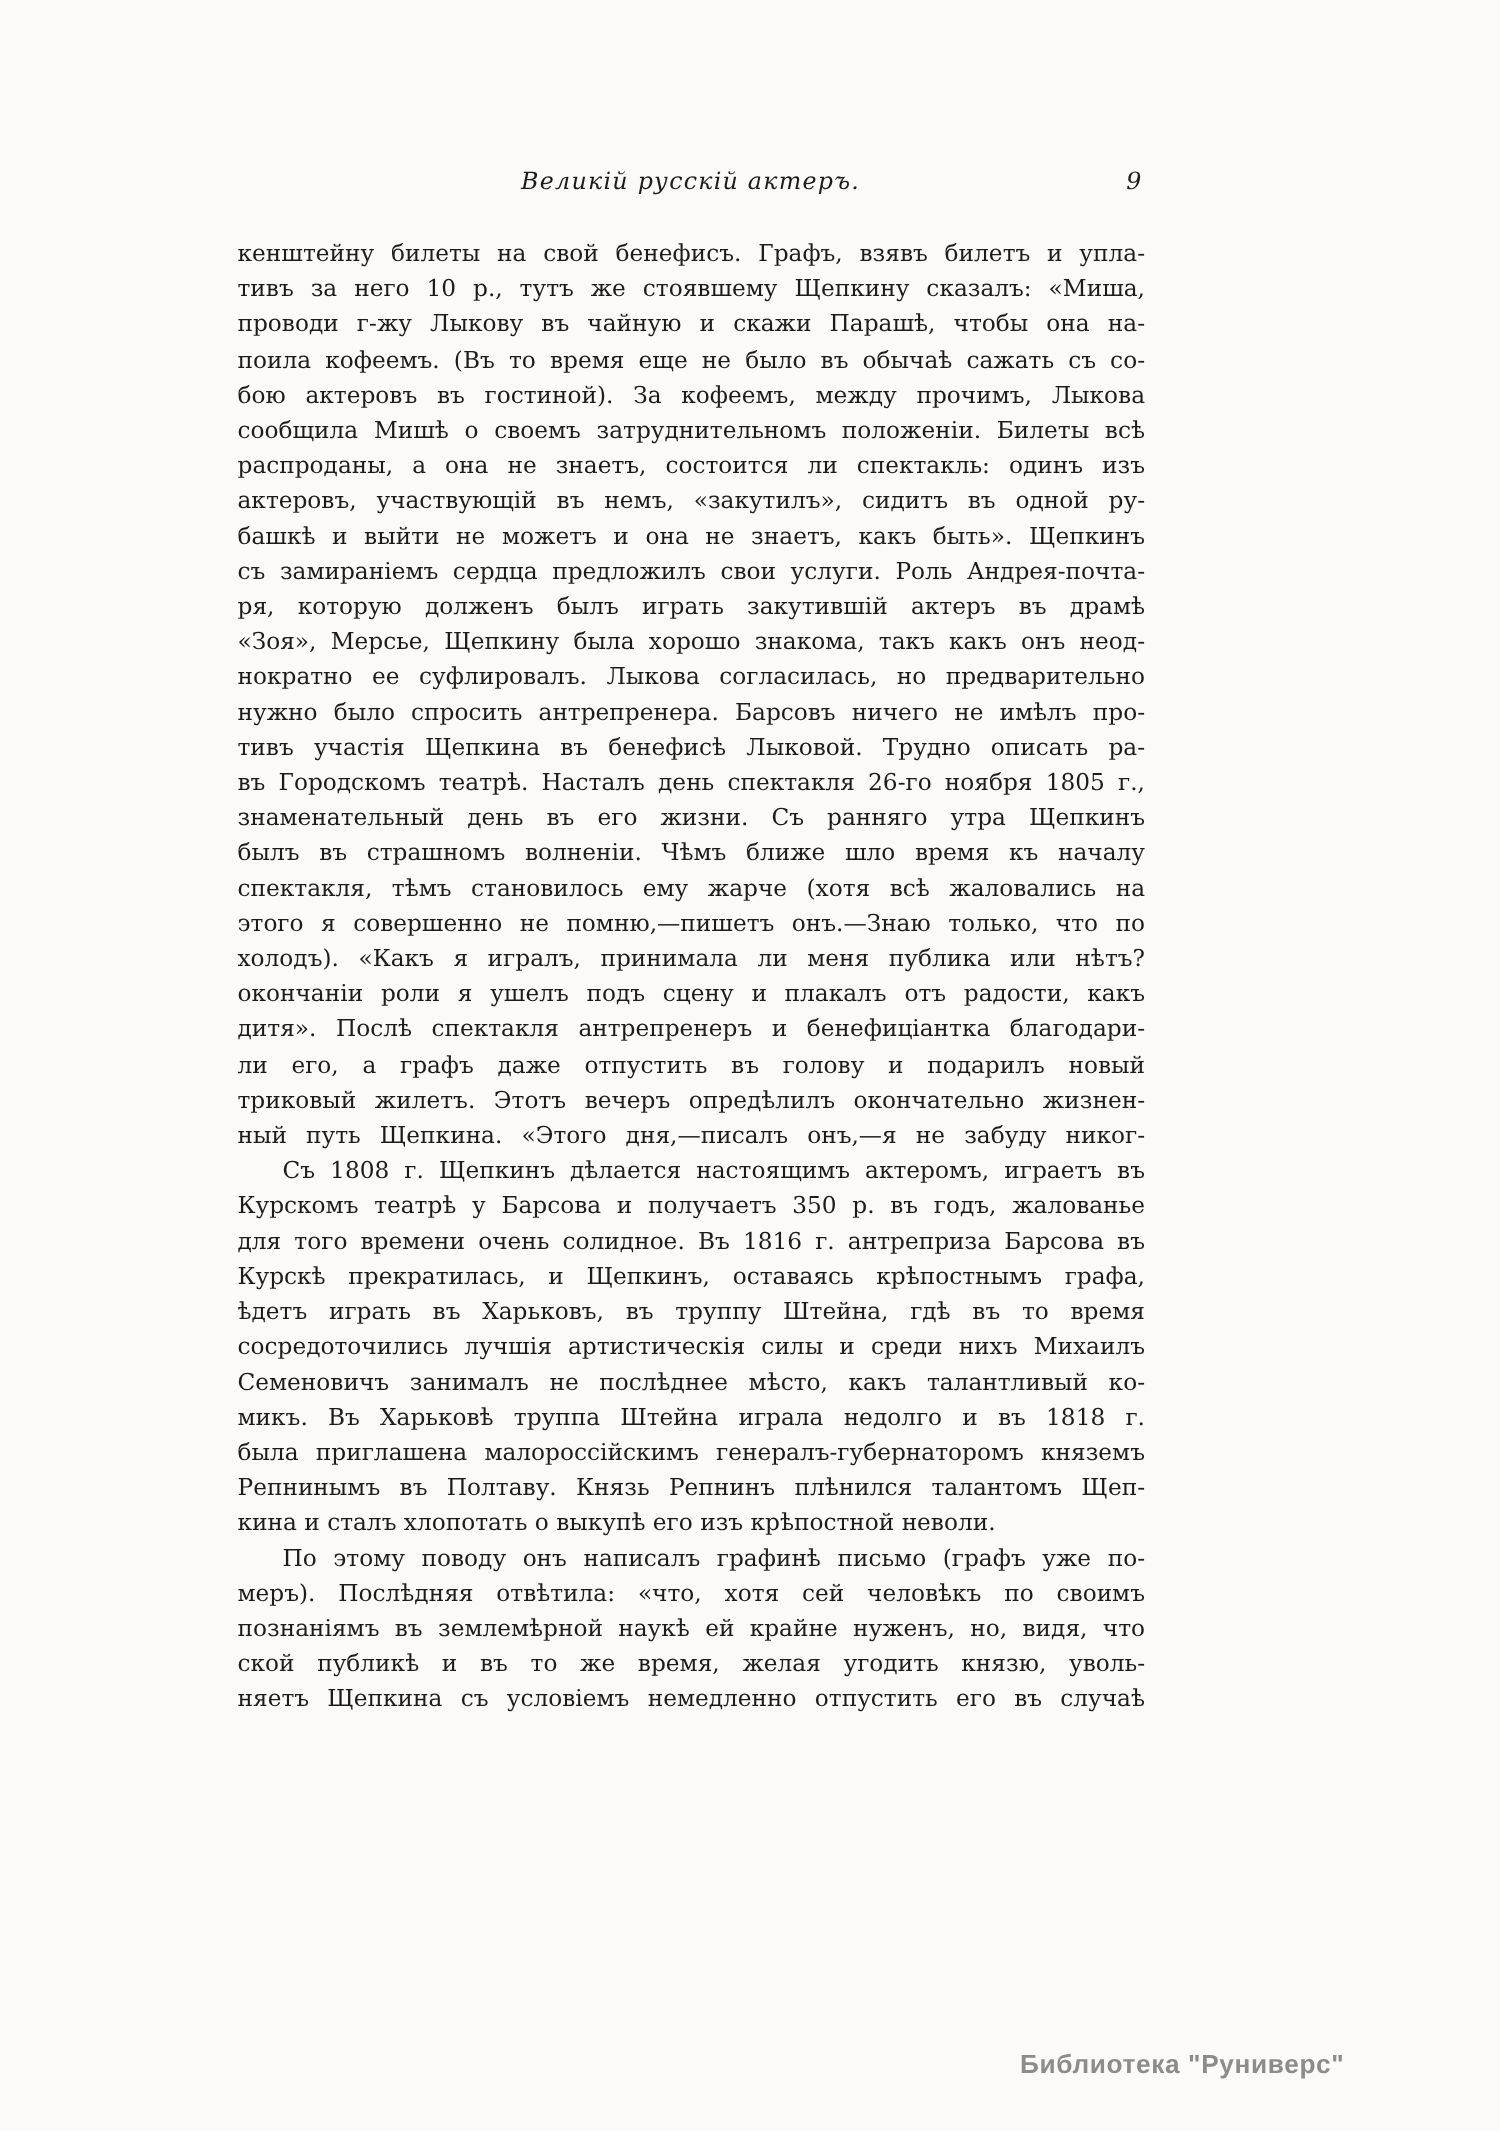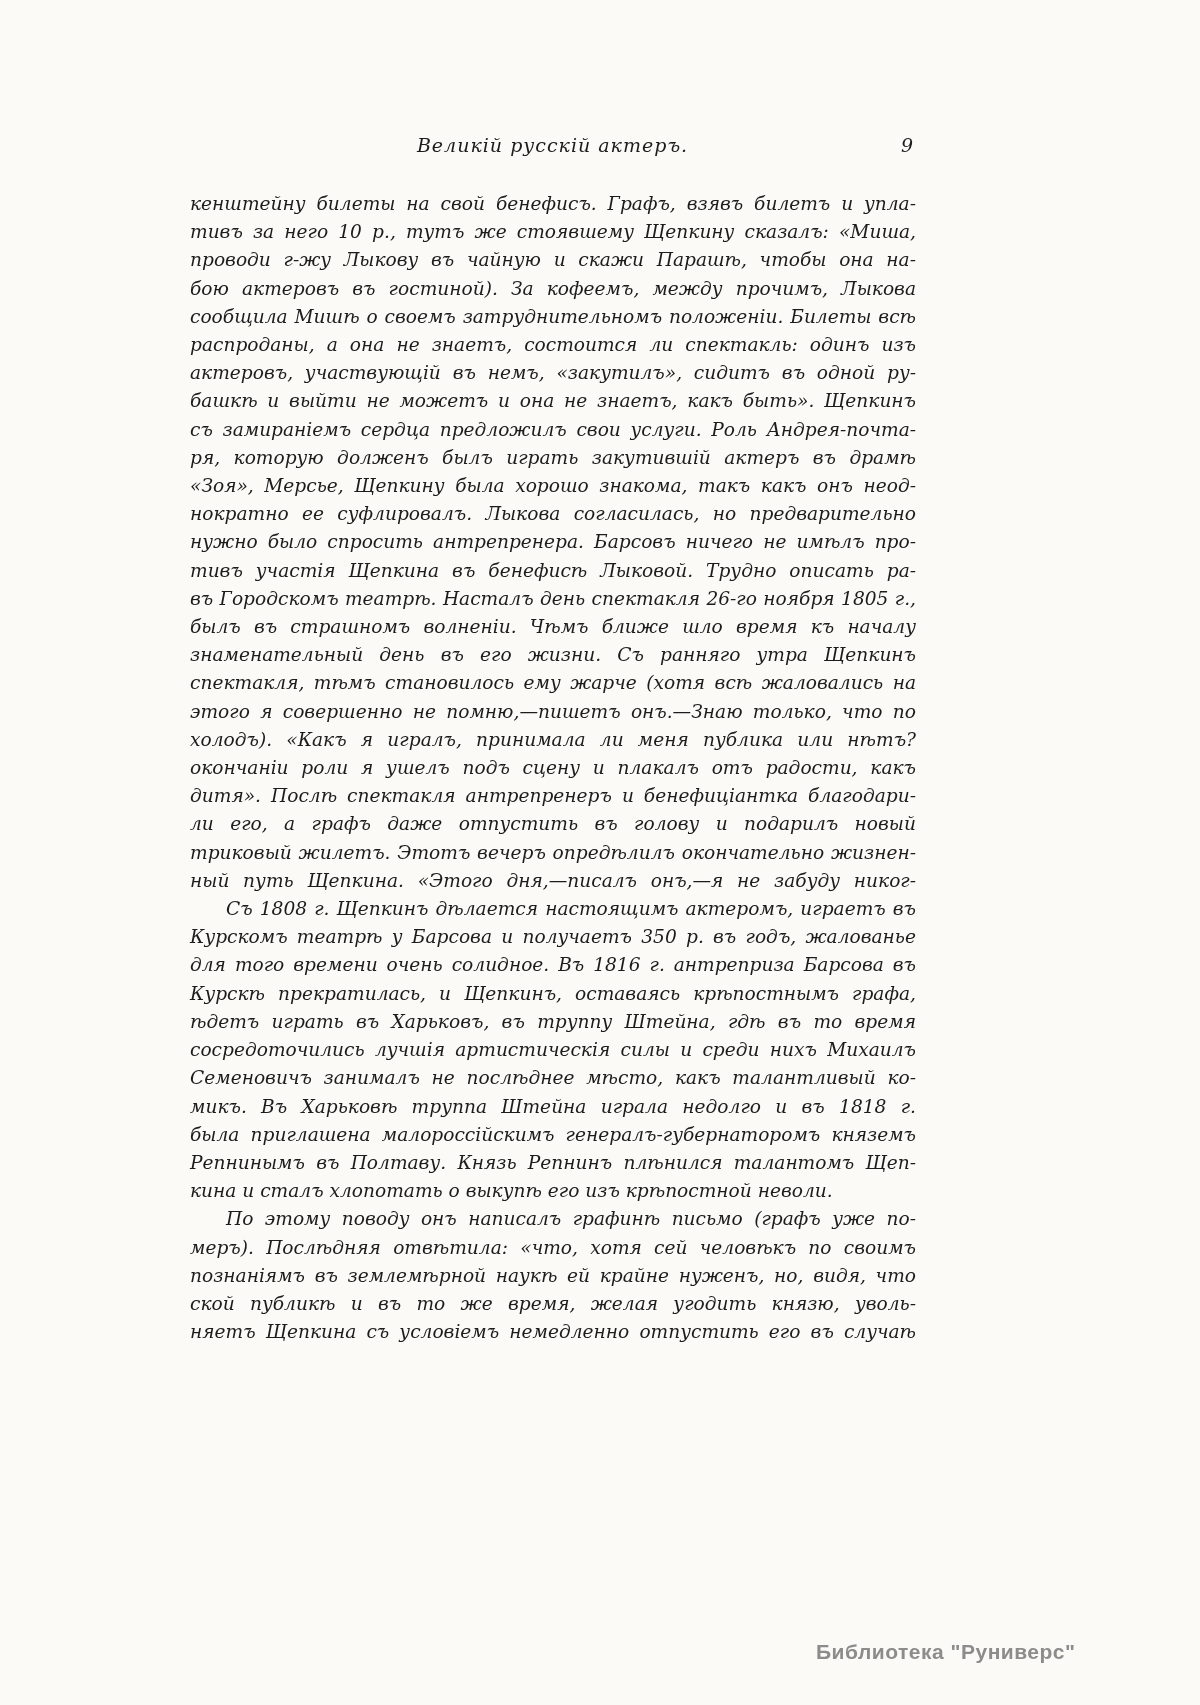--- a/index.html
+++ b/index.html
@@ -41,21 +41,20 @@
     font-style:italic;
     font-size:19px;
   }
   .page-text{
     position:absolute;
     top:190px;
     left:190px;
     width:726px;
     font-size:18.6px;
     line-height:28.2px;
-    font-style:italic;
   }
   .paragraph{display:block;}
   .line{
     text-align:justify;
     text-align-last:justify;
     white-space:normal;
   }
   .line.last{
     text-align-last:left;
   }
@@ -81,34 +80,35 @@
   <div class="running-header">
     <span class="running-title">Великій русскій актеръ.</span>
     <span class="page-number">9</span>
   </div>
 
   <div class="page-text">
       <div class="paragraph">
         <div class="line">кенштейну билеты на свой бенефисъ. Графъ, взявъ билетъ и упла-</div>
         <div class="line">тивъ за него 10 р., тутъ же стоявшему Щепкину сказалъ: «Миша,</div>
         <div class="line">проводи г-жу Лыкову въ чайную и скажи Парашѣ, чтобы она на-</div>
+        <div class="line">поила кофеемъ. (Въ то время еще не было въ обычаѣ сажать съ со-</div>
         <div class="line">бою актеровъ въ гостиной). За кофеемъ, между прочимъ, Лыкова</div>
         <div class="line">сообщила Мишѣ о своемъ затруднительномъ положеніи. Билеты всѣ</div>
         <div class="line">распроданы, а она не знаетъ, состоится ли спектакль: одинъ изъ</div>
         <div class="line">актеровъ, участвующій въ немъ, «закутилъ», сидитъ въ одной ру-</div>
         <div class="line">башкѣ и выйти не можетъ и она не знаетъ, какъ быть». Щепкинъ</div>
         <div class="line">съ замираніемъ сердца предложилъ свои услуги. Роль Андрея-почта-</div>
         <div class="line">ря, которую долженъ былъ играть закутившій актеръ въ драмѣ</div>
         <div class="line">«Зоя», Мерсье, Щепкину была хорошо знакома, такъ какъ онъ неод-</div>
         <div class="line">нократно ее суфлировалъ. Лыкова согласилась, но предварительно</div>
         <div class="line">нужно было спросить антрепренера. Барсовъ ничего не имѣлъ про-</div>
         <div class="line">тивъ участія Щепкина въ бенефисѣ Лыковой. Трудно описать ра-</div>
         <div class="line">въ Городскомъ театрѣ. Насталъ день спектакля 26-го ноября 1805 г.,</div>
+        <div class="line">знаменательный день въ его жизни. Съ ранняго утра Щепкинъ</div>
         <div class="line">былъ въ страшномъ волненіи. Чѣмъ ближе шло время къ началу</div>
-        <div class="line">знаменательный день въ его жизни. Съ ранняго утра Щепкинъ</div>
         <div class="line">спектакля, тѣмъ становилось ему жарче (хотя всѣ жаловались на</div>
         <div class="line">этого я совершенно не помню,—пишетъ онъ.—Знаю только, что по</div>
         <div class="line">холодъ). «Какъ я игралъ, принимала ли меня публика или нѣтъ?</div>
         <div class="line">окончаніи роли я ушелъ подъ сцену и плакалъ отъ радости, какъ</div>
         <div class="line">дитя». Послѣ спектакля антрепренеръ и бенефиціантка благодари-</div>
         <div class="line">ли его, а графъ даже отпустить въ голову и подарилъ новый</div>
         <div class="line">триковый жилетъ. Этотъ вечеръ опредѣлилъ окончательно жизнен-</div>
         <div class="line">ный путь Щепкина. «Этого дня,—писалъ онъ,—я не забуду никог-</div>
       </div>
       <div class="paragraph">

